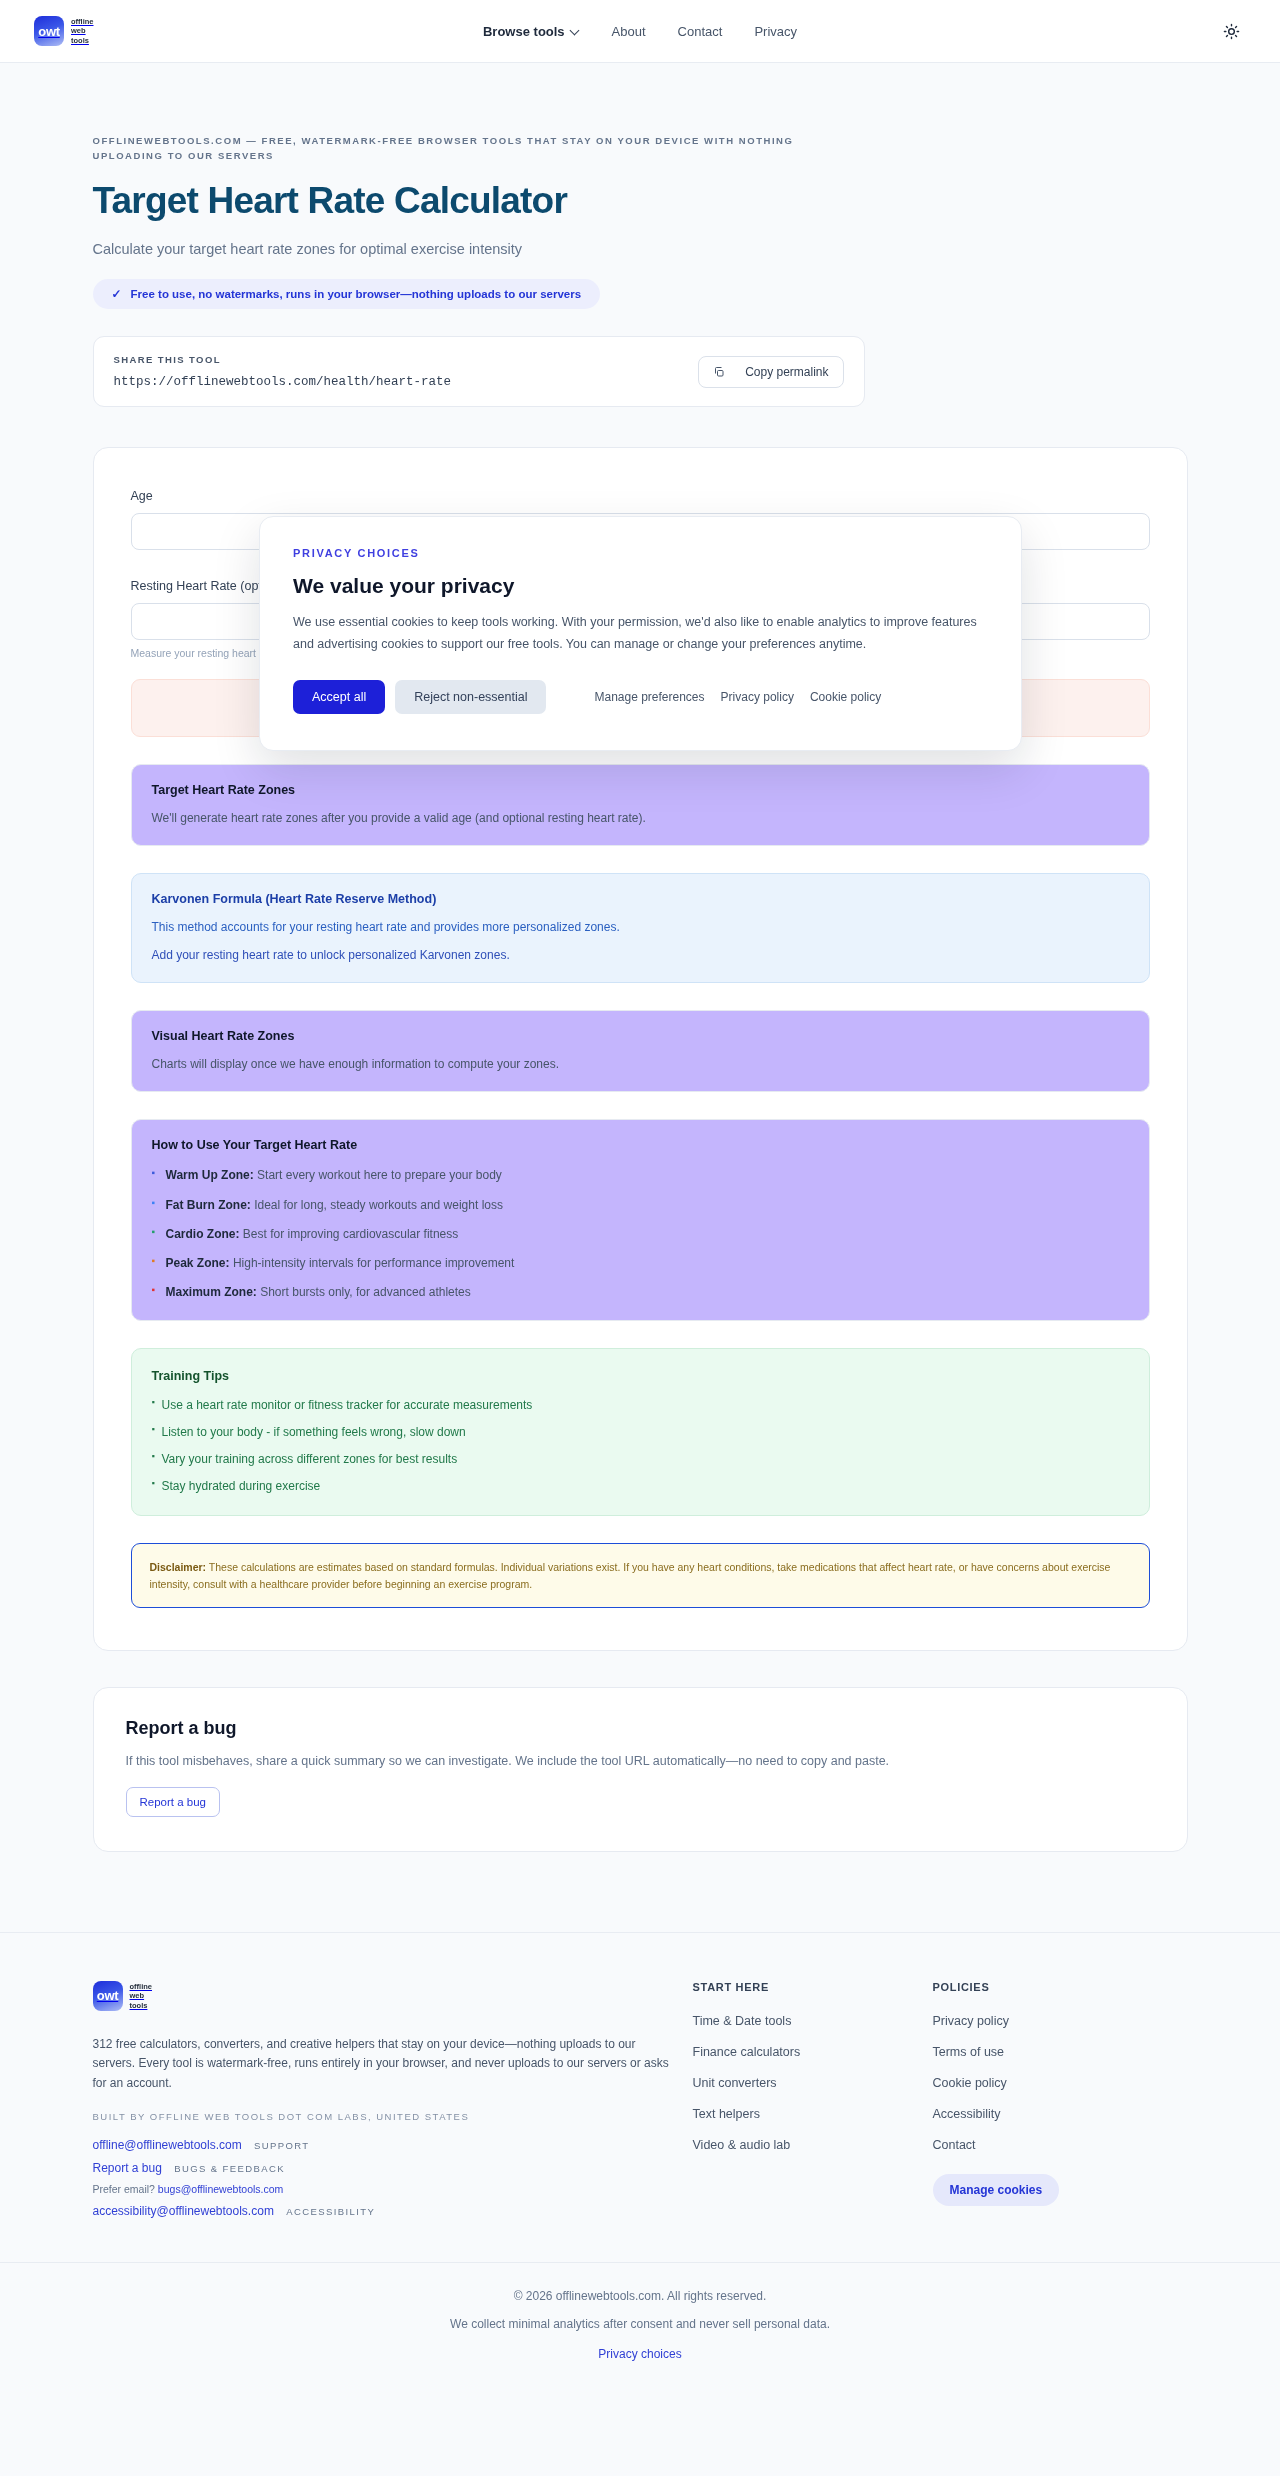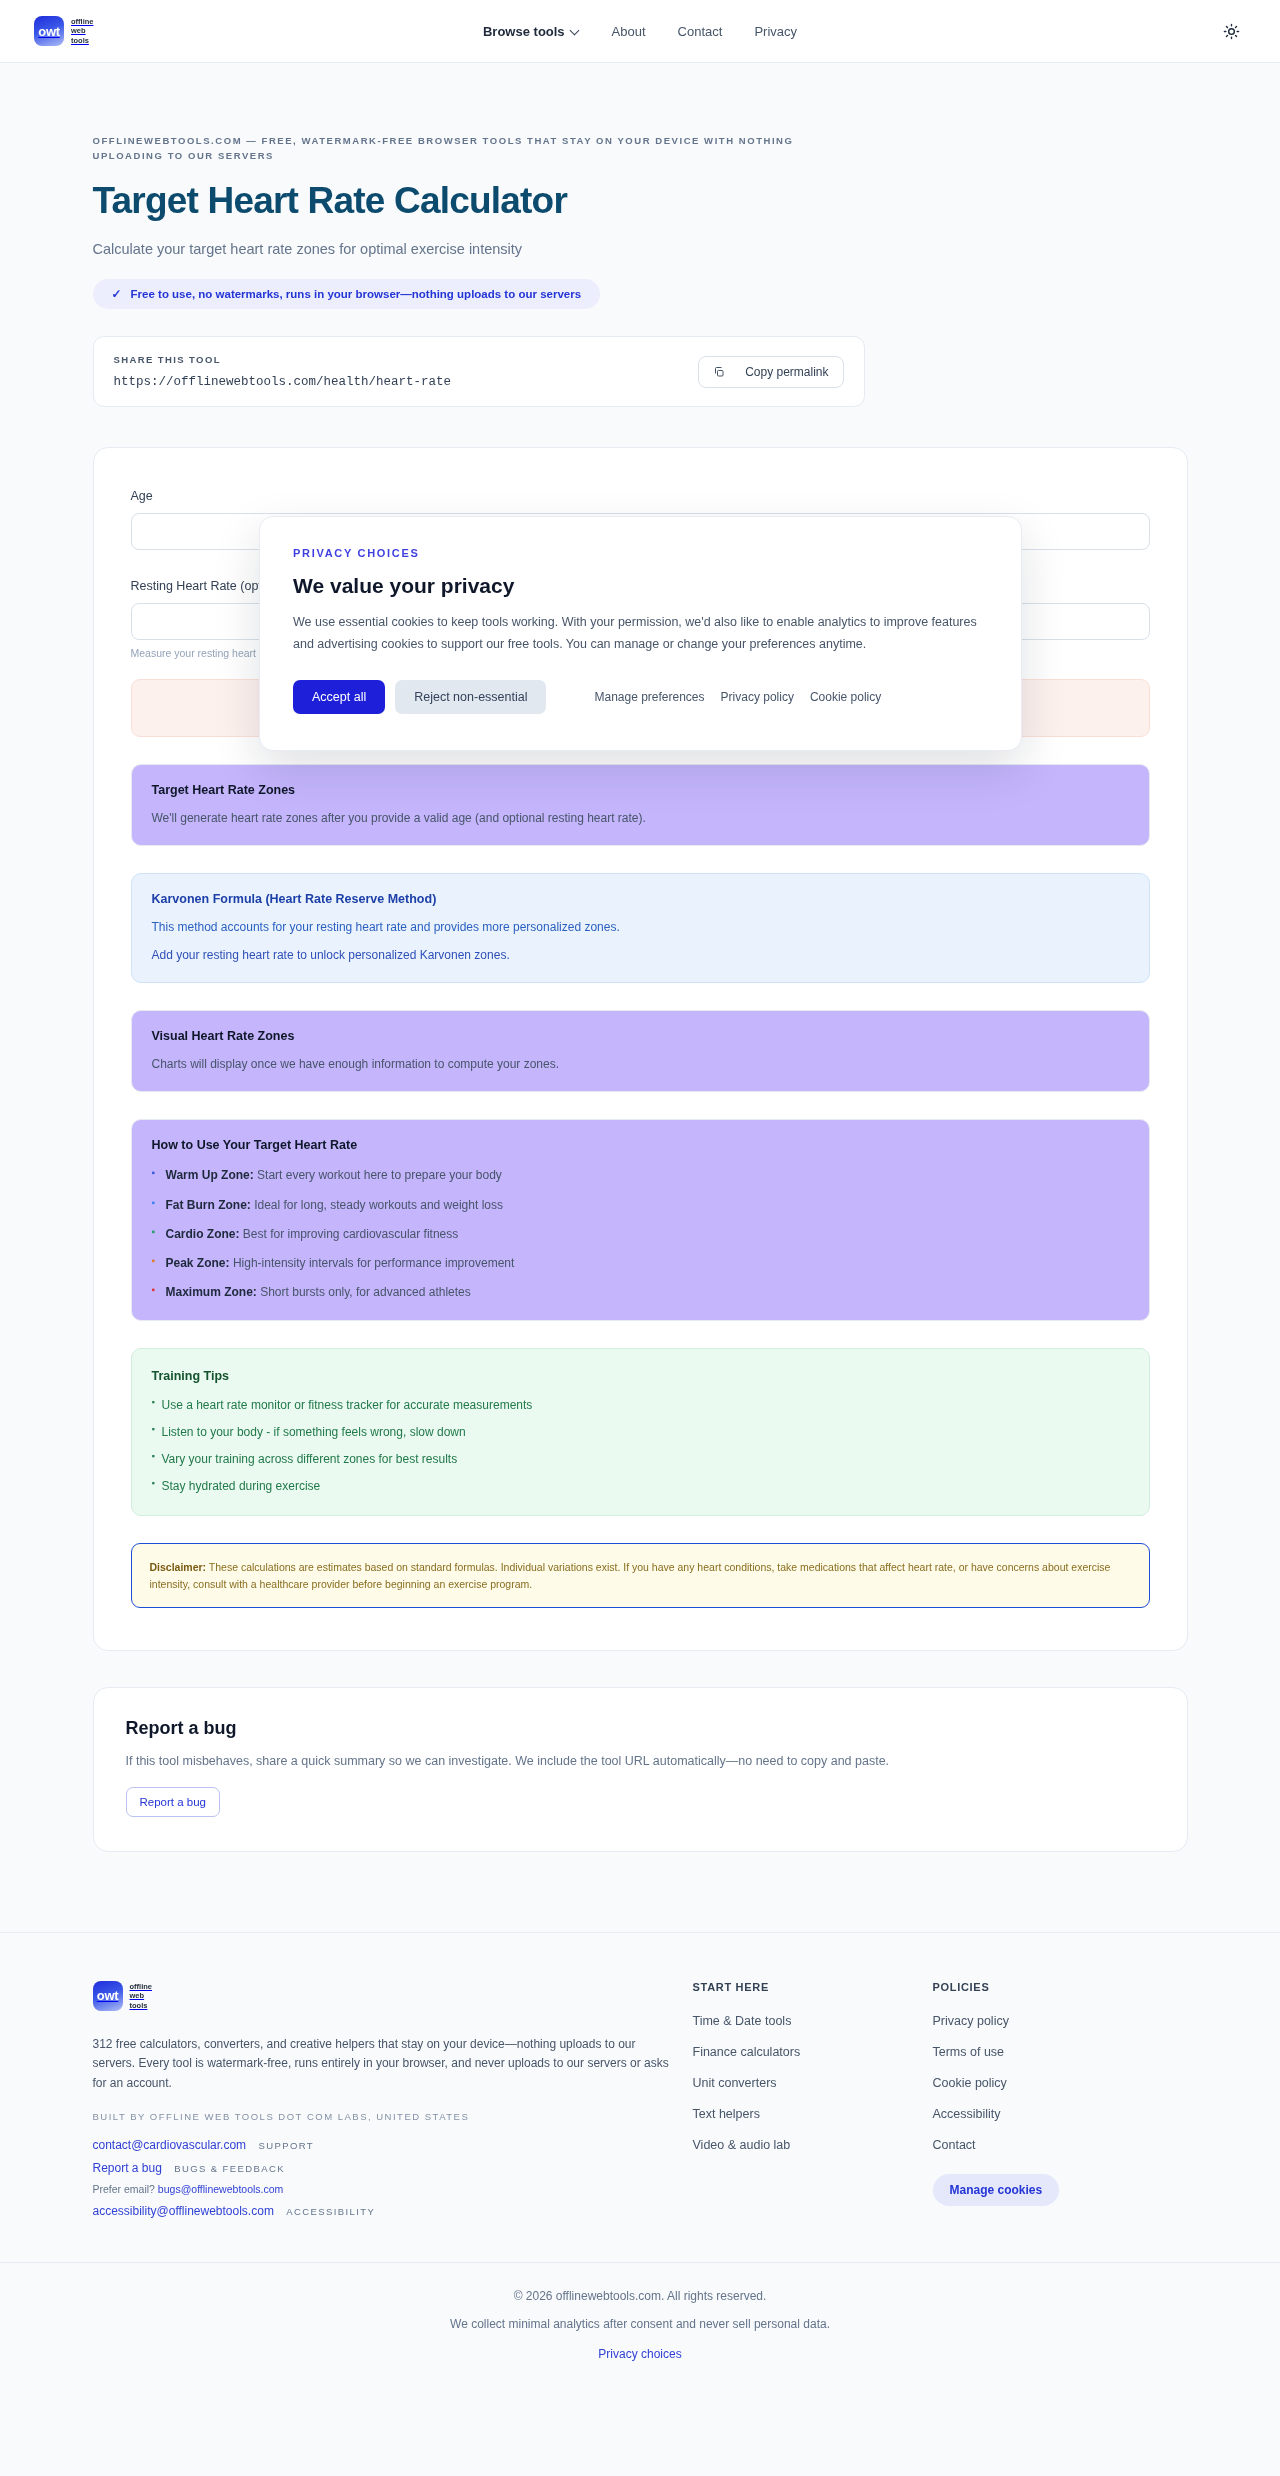--- a/index.html
+++ b/index.html
@@ -403,21 +403,21 @@
         <span class="brand-words">
           <div>offline</div>
           <div>web</div>
           <div>tools</div>
         </span>
       </a>
       <p class="footer-desc">312 free calculators, converters, and creative helpers that stay on your device—nothing uploads to our servers. Every tool is watermark-free, runs entirely in your browser, and never uploads to our servers or asks for an account.</p>
       <div class="footer-built">BUILT BY OFFLINE WEB TOOLS DOT COM LABS, UNITED STATES</div>
 
       <div class="footer-contact-row">
-        <a class="flink" href="#">contact@cardiovascular.com</a>
+        <a class="flink" href="#">offline@offlinewebtools.com</a>
         <span class="ftag">SUPPORT</span>
       </div>
 
       <div class="footer-contact-row">
         <a class="flink" href="#">Report a bug</a>
         <span class="ftag">BUGS &amp; FEEDBACK</span>
         <div class="footer-pref">
           <span>Prefer email? </span><a class="flink" href="#">bugs@offlinewebtools.com</a>
         </div>
       </div>

